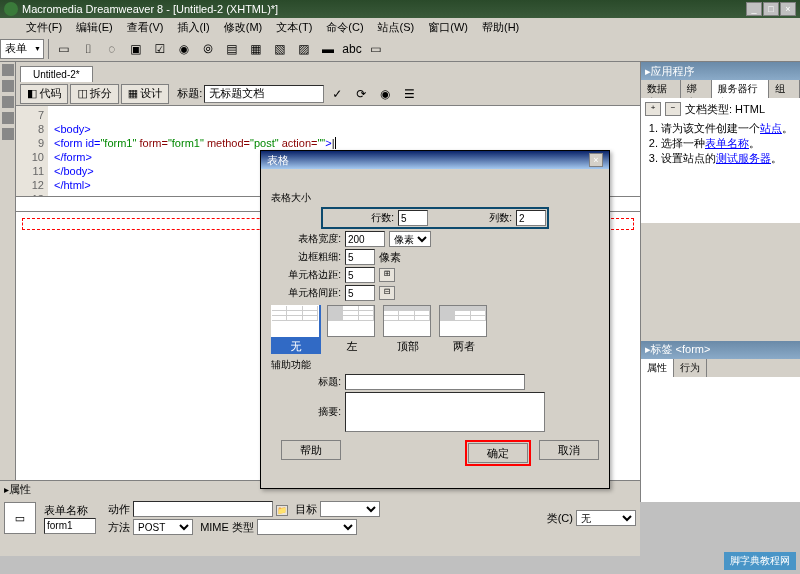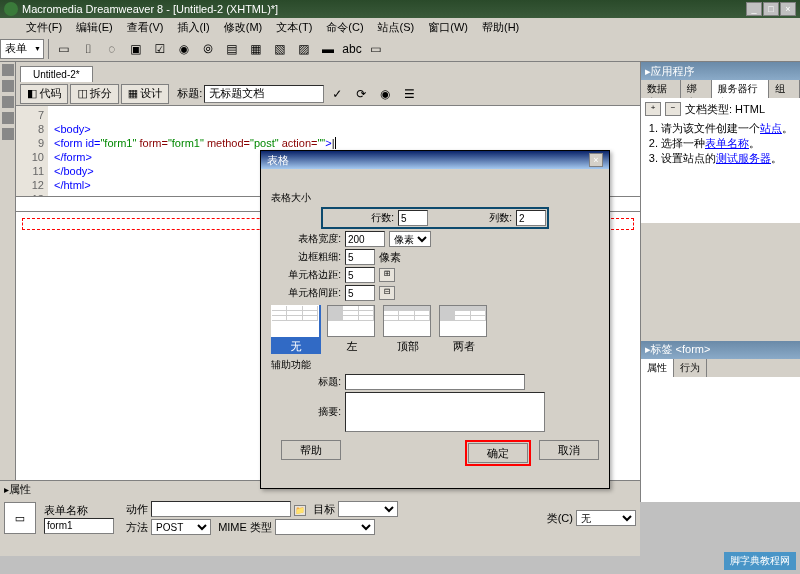--- a/index.html
+++ b/index.html
@@ -70,21 +70,21 @@
 .preview .hrow.hdr .hcell { background: #ccc; }
 .dlg-textarea { width: 200px; height: 40px; border: 1px inset #808080; background: #fff; resize: none; }
 .dlg-buttons { display: flex; gap: 8px; justify-content: flex-start; margin-top: 8px; padding-left: 10px; }
 .dlg-btn { width: 60px; height: 20px; border: 1px solid #808080; background: #d4d0c8; cursor: pointer; font-size: 11px; }
 .dlg-btn-red { border: 2px solid #f00; padding: 1px; display: inline-block; }
 
 .props-panel { position: absolute; bottom: 18px; left: 0; right: 160px; height: 76px; background: #d4d0c8; border-top: 1px solid #808080; }
 .props-header { height: 16px; display: flex; align-items: center; padding: 0 4px; font-size: 10px; }
 .props-body { display: flex; padding: 4px; gap: 8px; align-items: center; font-size: 10px; }
 .props-body label { margin-left: 4px; }
-.props-input { border: 1px inset #808080; background: #fff; height: 16px; width: 70px; padding: 0 2px; font-size: 10px; }
+.props-input { border: 1px inset #808080; background: #fff; height: 16px; width: 52px; padding: 0 2px; font-size: 10px; }
 .props-select { border: 1px solid #808080; background: #fff; height: 16px; width: 60px; font-size: 10px; }
 .form-icon { width: 32px; height: 32px; border: 1px solid #808080; background: #fff; display: flex; align-items: center; justify-content: center; }
 .watermark { position: absolute; right: 4px; bottom: 4px; font-size: 10px; color: #fff; background: rgba(42,138,200,.8); padding: 2px 6px; }
 </style>
 </head>
 <body>
 
 <div class="titlebar">
   <div class="logo"></div>
   <span>Macromedia Dreamweaver 8 - [Untitled-2 (XHTML)*]</span>

